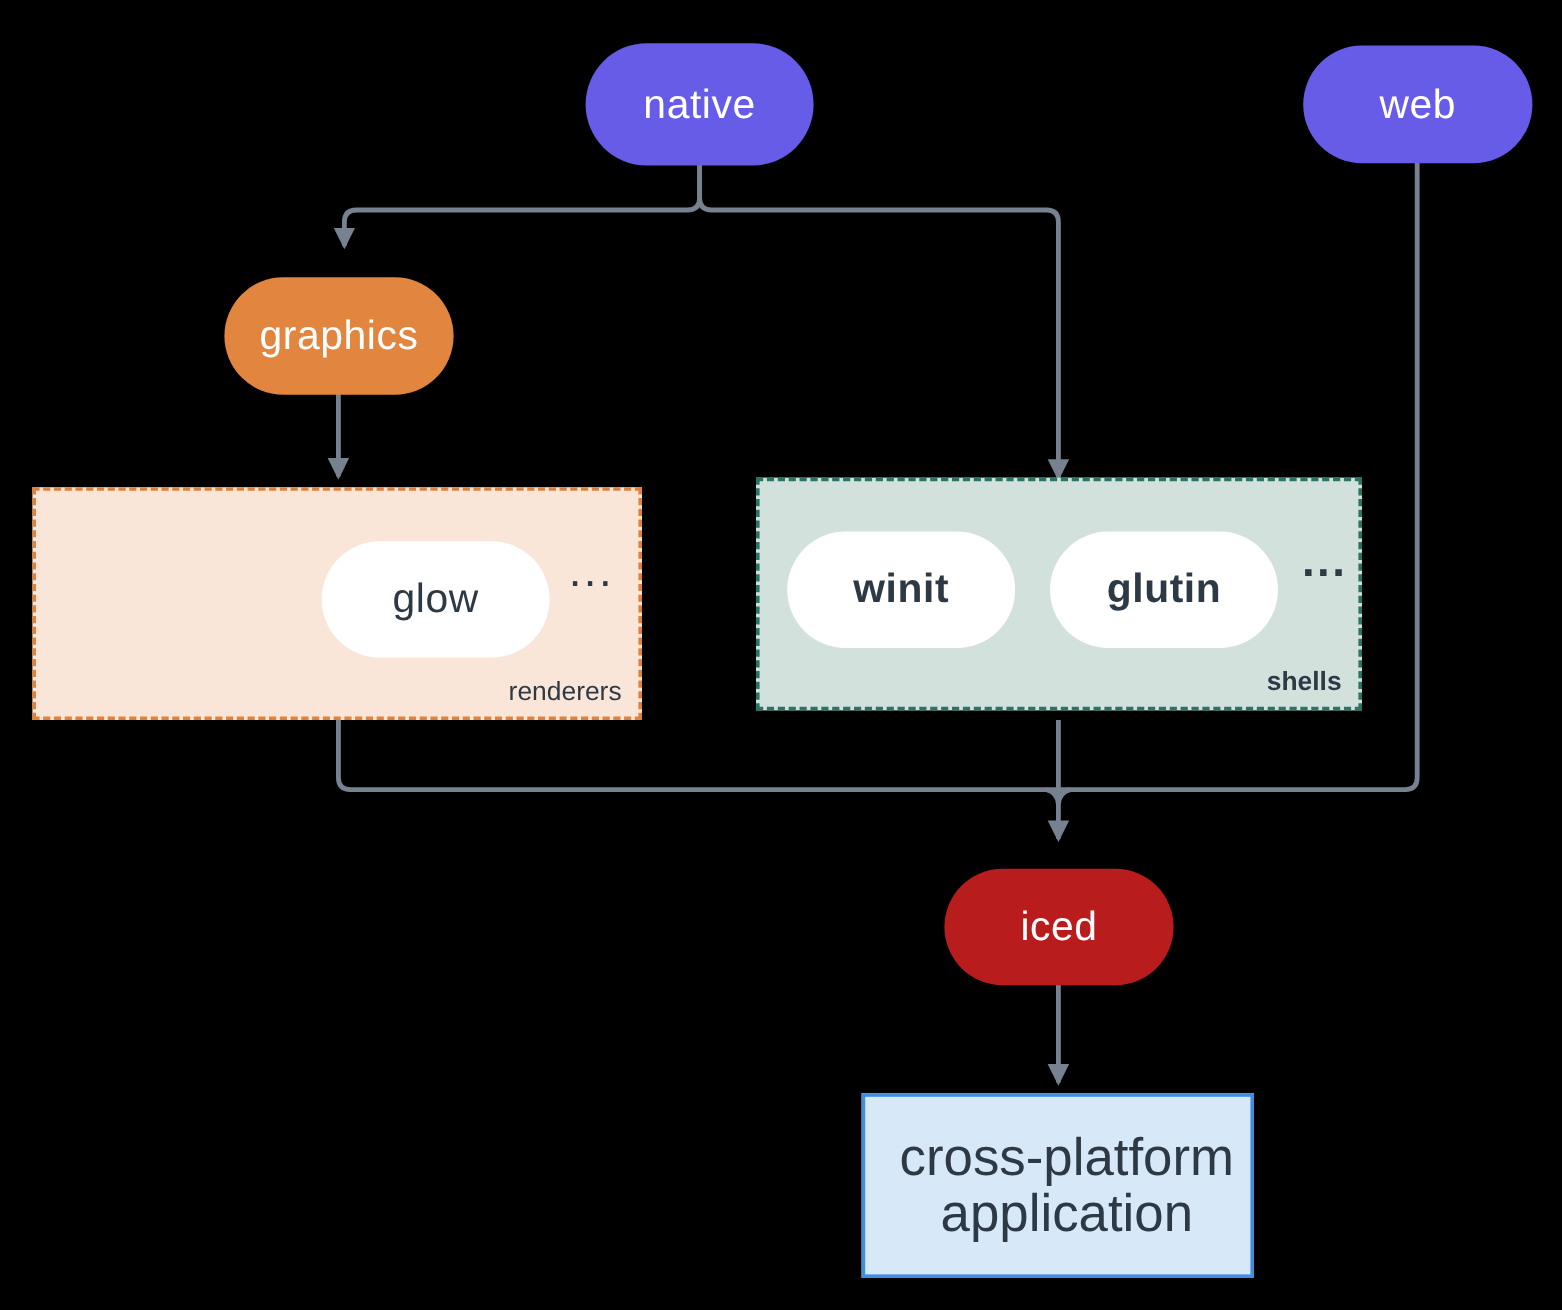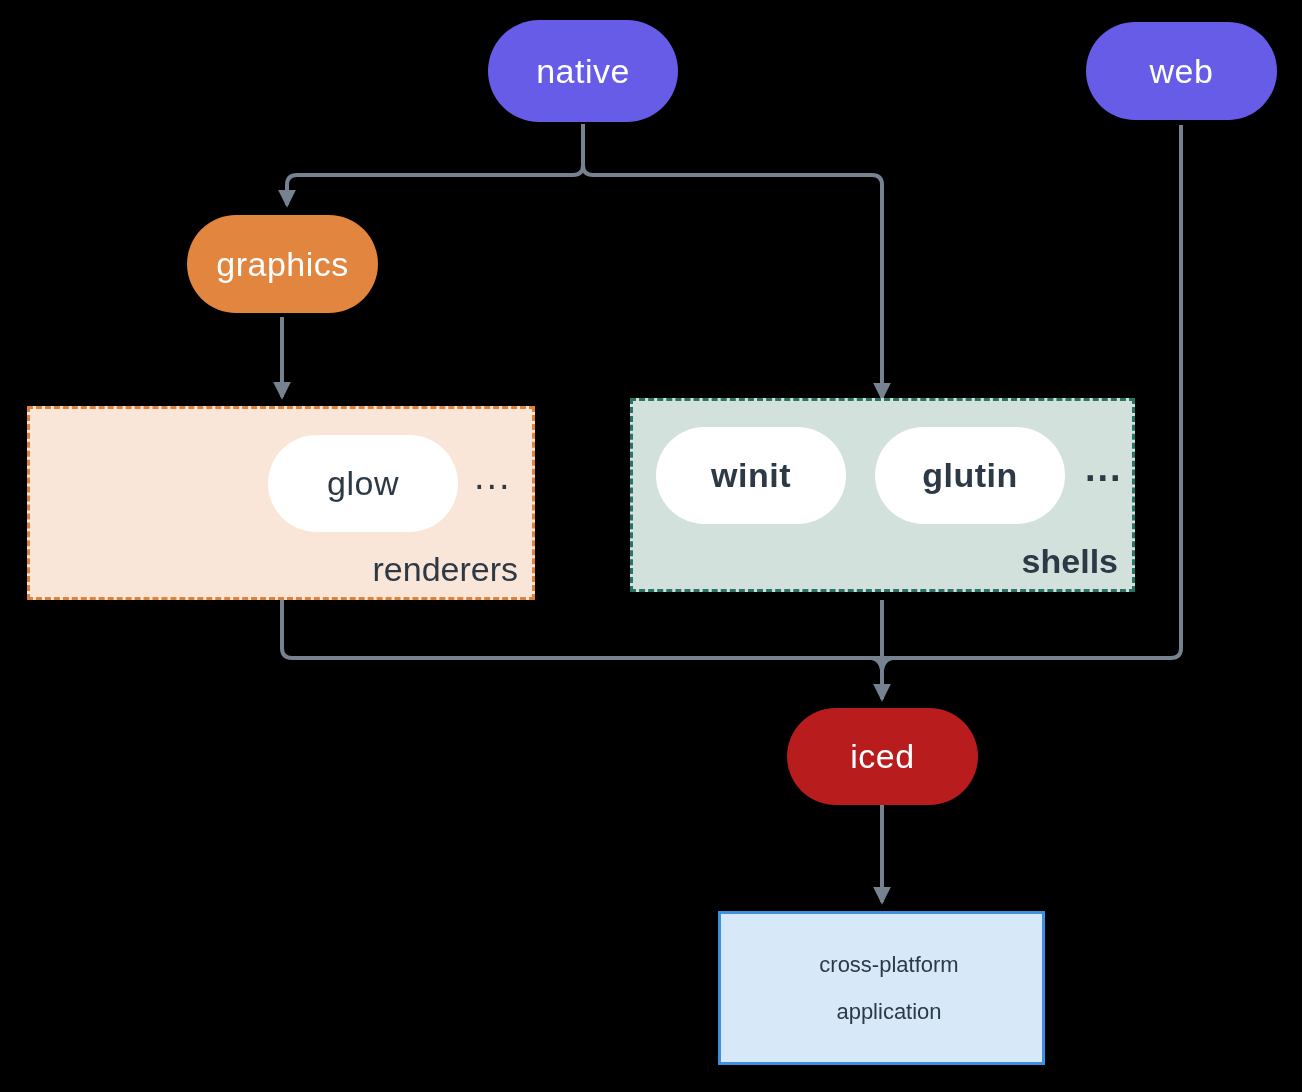--- a/index.html
+++ b/index.html
@@ -3,42 +3,42 @@
 <meta charset="utf-8">
 <style>
   html,body{margin:0;padding:0;background:#000;}
   .stage{
     position:relative;width:1302px;height:1092px;background:#000;overflow:hidden;
     font-family:"Liberation Sans","DejaVu Sans",sans-serif;
   }
   .layer{position:absolute;left:0;top:0;width:1302px;height:1092px;}
   .pill{
     position:absolute;display:flex;align-items:center;justify-content:center;
-    border-radius:60px;color:#fff;font-size:34px;letter-spacing:.5px;
+    border-radius:60px;color:#fff;font-size:34px;letter-spacing:.5px;margin-top:16px;
   }
   .pill.purple{background:#675CE8;}
   .pill.orange{background:#E1853F;}
   .pill.blue{background:#b91c1c;}
   .pill.white{background:#FFFFFF;color:#2D3A46;}
   .group{
     position:absolute;border:3px dashed transparent;box-sizing:border-box;
   }
   .group.renderers{background:#FAE6D8;border-color:#E0823C;}
   .group.shells{background:#D3E1DC;border-color:#2A7466;}
   .group-label{
-    position:absolute;right:14px;bottom:8px;color:#2D3A46;font-size:34px;
+    position:absolute;right:14px;bottom:8px;color:#2D3A46;font-size:22px;
   }
   .dots{
     position:absolute;color:#2D3A46;font-size:38px;letter-spacing:2px;
   }
   .appbox{
     position:absolute;left:718px;top:911px;width:327px;height:154px;
     background:#D7E8F8;border:3px solid #3E8FDF;box-sizing:border-box;
     display:flex;flex-direction:column;align-items:center;justify-content:center;
-    color:#2D3A46;font-size:22px;line-height:47px;text-align:center;padding-left:15px;
+    color:#2D3A46;font-size:44px;line-height:47px;text-align:center;padding-left:15px;
   }
   svg{display:block;}
 </style>
 </head>
 <body>
 
 <div class="stage">
 
   <svg class="layer" width="1302" height="1092" viewBox="0 0 1302 1092">
     <defs>

